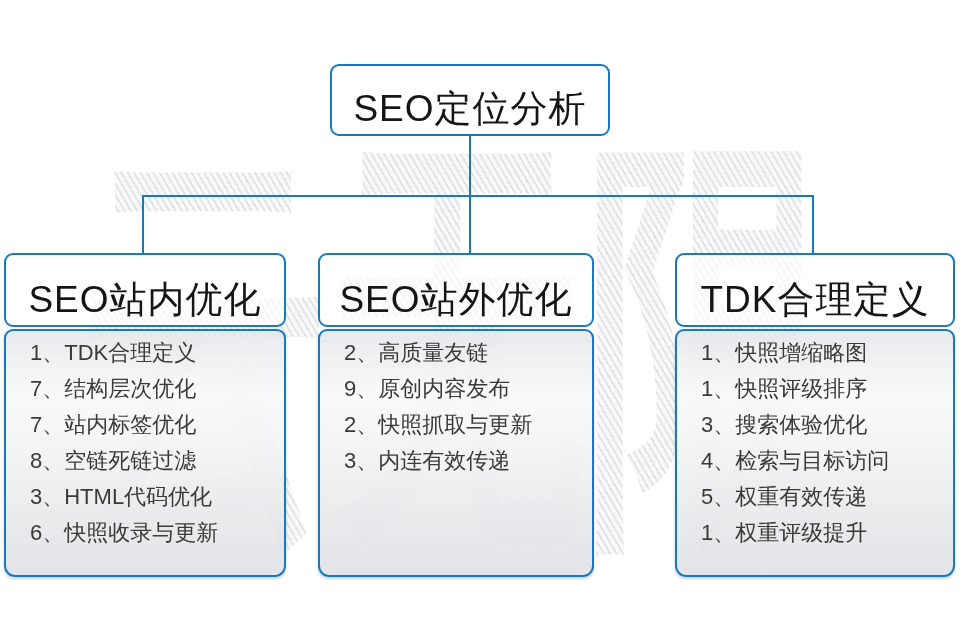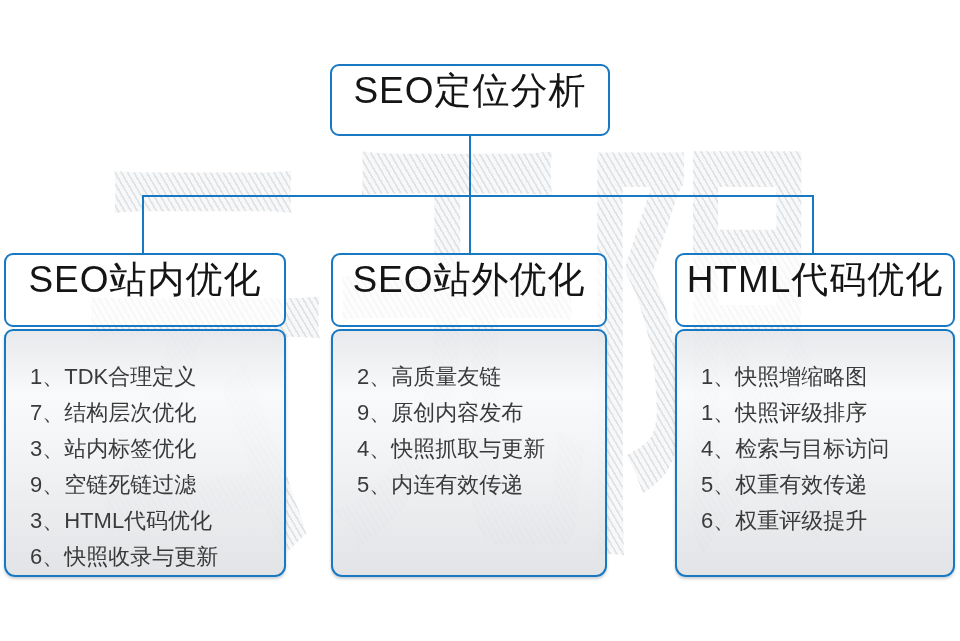--- a/index.html
+++ b/index.html
@@ -32,21 +32,21 @@
   .conn-v-mid   { left: 469px; top: 136px; width: 2px; height: 119px; }
   .conn-h       { left: 142px; top: 195px; width: 672px; height: 2px; }
   .conn-v-left  { left: 142px; top: 195px; width: 2px; height: 60px; }
   .conn-v-right { left: 812px; top: 195px; width: 2px; height: 60px; }
 
   
   .node-box {
     position: absolute;
     border: 2px solid var(--accent, #1878c2);
     border-radius: 9px;
-    display: flex; align-items: flex-start; justify-content: center;
+    display: flex; align-items: flex-end; justify-content: center;
     z-index: 2;
   }
   .root-box {
     left: 330px; top: 64px; width: 280px; height: 72px;
     background: #ffffff;
   }
   .header-box {
     top: 253px; height: 74px;
     background: rgba(255,255,255,0.72);
   }
@@ -57,25 +57,25 @@
   .list-box {
     position: absolute; top: 329px; height: 248px;
     border: 2px solid var(--accent, #1878c2);
     border-radius: 9px 9px 11px 11px;
     background: linear-gradient(180deg,
       rgba(229,231,234,0.90) 0%,
       rgba(248,249,250,0.93) 26%,
       rgba(242,243,245,0.90) 48%,
       rgba(222,224,227,0.88) 100%);
     box-shadow: 0 2px 3px rgba(110,120,135,0.35);
-    padding: 28px 10px 0 24px;
+    padding: 4px 10px 0 24px;
     z-index: 2;
   }
   .col1 { left: 4px;   width: 282px; }
-  .col2 { left: 331px; width: 276px; }
+  .col2 { left: 318px; width: 276px; }
   .col3 { left: 675px; width: 280px; }
 
   .list-item {
     font-size: 22px; line-height: 36px; color: #3a3a3a;
     white-space: nowrap;
   }
 </style>
 </head>
 <body>
 
@@ -91,40 +91,41 @@
   <div class="node-box root-box">
     <span class="box-title">SEO定位分析</span>
   </div>
 
   <div class="node-box header-box col1">
     <span class="box-title">SEO站内优化</span>
   </div>
   <div class="list-box col1">
     <div class="list-item">1、TDK合理定义</div>
     <div class="list-item">7、结构层次优化</div>
-    <div class="list-item">3、站内标签优化</div>
-    <div class="list-item">9、空链死链过滤</div>
+    <div class="list-item">7、站内标签优化</div>
+    <div class="list-item">8、空链死链过滤</div>
     <div class="list-item">3、HTML代码优化</div>
     <div class="list-item">6、快照收录与更新</div>
   </div>
 
   <div class="node-box header-box col2">
     <span class="box-title">SEO站外优化</span>
   </div>
   <div class="list-box col2">
     <div class="list-item">2、高质量友链</div>
     <div class="list-item">9、原创内容发布</div>
-    <div class="list-item">4、快照抓取与更新</div>
-    <div class="list-item">5、内连有效传递</div>
+    <div class="list-item">2、快照抓取与更新</div>
+    <div class="list-item">3、内连有效传递</div>
   </div>
 
   <div class="node-box header-box col3">
-    <span class="box-title">HTML代码优化</span>
+    <span class="box-title">TDK合理定义</span>
   </div>
   <div class="list-box col3">
     <div class="list-item">1、快照增缩略图</div>
     <div class="list-item">1、快照评级排序</div>
+    <div class="list-item">3、搜索体验优化</div>
     <div class="list-item">4、检索与目标访问</div>
     <div class="list-item">5、权重有效传递</div>
-    <div class="list-item">6、权重评级提升</div>
+    <div class="list-item">1、权重评级提升</div>
   </div>
 
 </div>
 
 </body></html>

